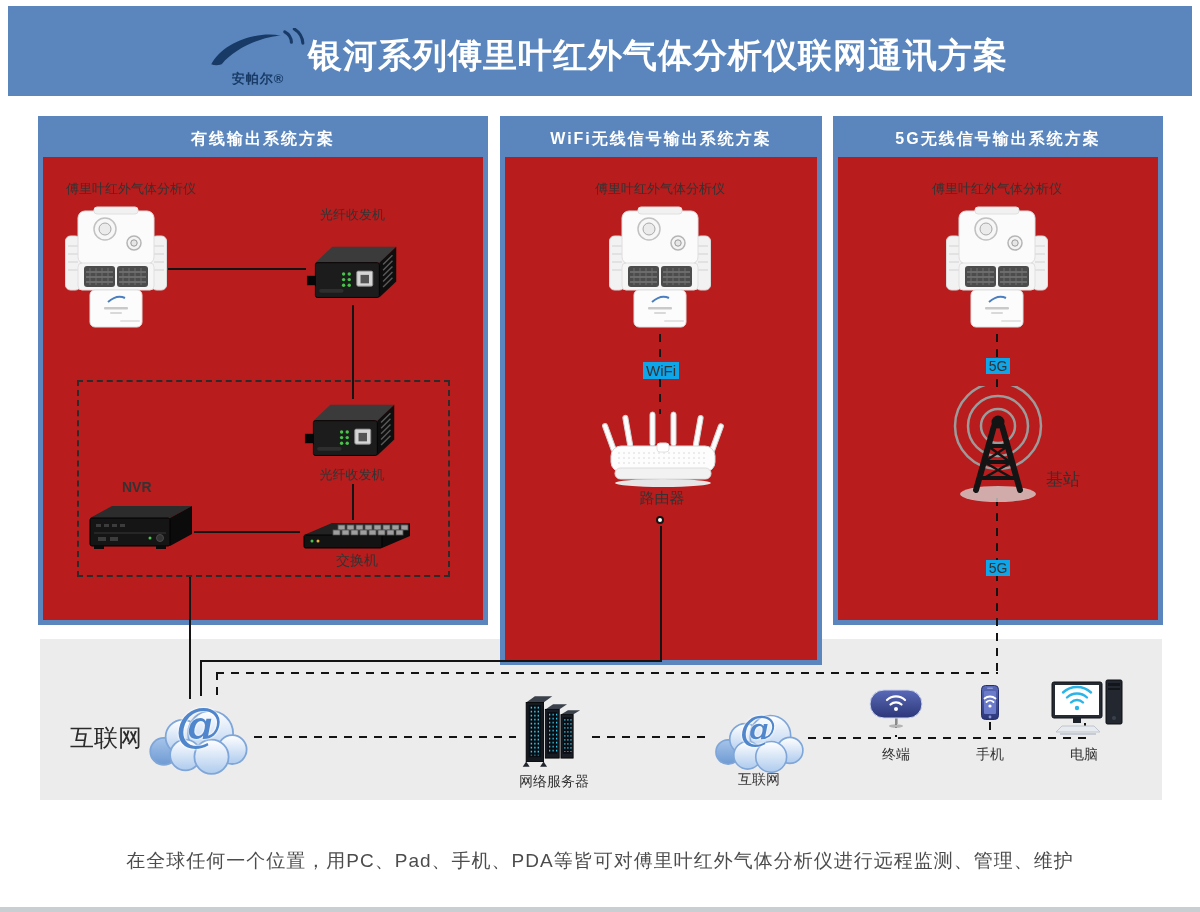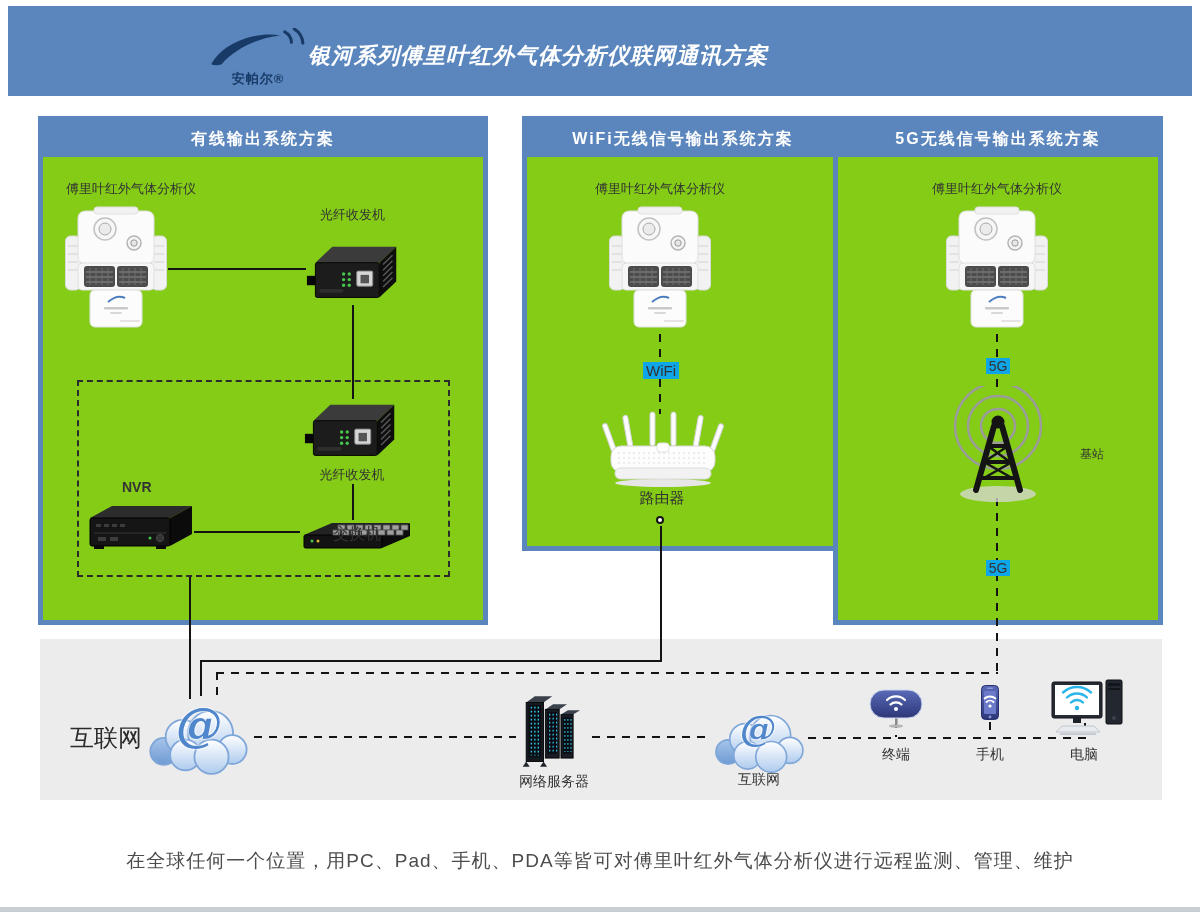--- a/index.html
+++ b/index.html
@@ -3,25 +3,25 @@
 <meta charset="utf-8">
 <style>
   html,body{margin:0;padding:0;background:#fff;}
   .stage{position:relative;width:1200px;height:912px;background:#fff;overflow:hidden;
          font-family:"Liberation Sans","DejaVu Sans",sans-serif;}
   
   .banner{position:absolute;left:8px;top:6px;width:1184px;height:90px;background:var(--banner-blue,#5a86bd);z-index:1;}
   .logo-svg{position:absolute;left:198px;top:22px;width:104px;height:42px;}
   .logo-text{position:absolute;left:196px;top:64px;width:108px;text-align:center;
              color:var(--logo-navy,#183a66);font-size:13px;font-weight:bold;letter-spacing:1px;}
-  .page-title{position:absolute;left:300px;top:31px;color:#fff;font-size:22px;font-weight:bold;
+  .page-title{position:absolute;left:300px;top:31px;color:#fff;font-size:34px;font-weight:bold;
               letter-spacing:1px;line-height:36px;white-space:nowrap;
-              font-family:"DejaVu Serif","Liberation Serif",serif;font-style:italic;}
-  
-  .panel{position:absolute;border:5px solid var(--panel-blue,#5a86bd);background:#84cc16;z-index:1;box-sizing:border-box;}
+              font-family:"DejaVu Serif","Liberation Serif",serif;}
+  
+  .panel{position:absolute;border:5px solid var(--panel-blue,#5a86bd);background:#b91c1c;z-index:1;box-sizing:border-box;}
   .panel-header{height:36px;background:var(--panel-blue,#5a86bd);color:#fff;font-size:16px;font-weight:bold;
                 display:flex;align-items:center;justify-content:center;letter-spacing:2px;}
   
   .lbl{position:absolute;color:#333;font-size:13px;z-index:5;white-space:nowrap;}
   .lbl-c{text-align:center;}
   .tag{background:#0ea5e9;padding:0 3px;}
   
   .line{position:absolute;background:var(--line-dark,#141414);z-index:3;}
   .dash-v{position:absolute;width:2px;z-index:3;
           background:repeating-linear-gradient(180deg,var(--line-dark,#141414) 0 8px,transparent 8px 15px);}
@@ -258,21 +258,21 @@
     <div class="logo-text">安帕尔®</div>
     <div class="page-title">银河系列傅里叶红外气体分析仪联网通讯方案</div>
   </div>
 
   <div class="band"></div>
 
   <div class="panel" style="left:38px;top:116px;width:450px;height:509px;">
     <div class="panel-header">有线输出系统方案</div>
   </div>
 
-  <div class="panel" style="left:500px;top:116px;width:322px;height:435px;margin-left:22px;">
+  <div class="panel" style="left:500px;top:116px;width:322px;height:549px;">
     <div class="panel-header">WiFi无线信号输出系统方案</div>
   </div>
 
   <div class="panel" style="left:833px;top:116px;width:330px;height:509px;">
     <div class="panel-header">5G无线信号输出系统方案</div>
   </div>
 
   <div class="dash-box" style="left:77px;top:380px;width:373px;height:197px;"></div>
 
   <div class="line" style="left:168px;top:268px;width:138px;height:2px;"></div>
@@ -309,41 +309,41 @@
       <use href="#sym-transceiver"></use>
     </svg>
   <div class="lbl lbl-c" style="left:302px;top:466px;width:100px;">光纤收发机</div>
   <div class="lbl" style="left:122px;top:479px;font-size:14px;font-weight:bold;">NVR</div>
   <svg class="dev" style="left:84px;top:502px;width:110px;height:52px;">
       <use href="#sym-nvr"></use>
     </svg>
   <svg class="dev" style="left:300px;top:518px;width:112px;height:36px;">
       <use href="#sym-switch"></use>
     </svg>
-  <div class="lbl lbl-c" style="left:312px;top:524px;width:90px;font-size:16px;">交换机</div>
+  <div class="lbl lbl-c" style="left:312px;top:552px;width:90px;font-size:14px;">交换机</div>
 
   <div class="lbl lbl-c" style="left:560px;top:180px;width:200px;">傅里叶红外气体分析仪</div>
   <svg class="dev" style="left:608px;top:206px;width:104px;height:124px;">
       <use href="#sym-analyzer"></use>
     </svg>
   <div class="lbl lbl-c" style="left:630px;top:362px;width:62px;font-size:15px;"><span class="tag">WiFi</span></div>
   <svg class="dev" style="left:598px;top:410px;width:130px;height:78px;">
       <use href="#sym-router"></use>
     </svg>
   <div class="lbl lbl-c" style="left:612px;top:489px;width:100px;font-size:15px;">路由器</div>
 
   <div class="lbl lbl-c" style="left:897px;top:180px;width:200px;">傅里叶红外气体分析仪</div>
   <svg class="dev" style="left:945px;top:206px;width:104px;height:124px;">
       <use href="#sym-analyzer"></use>
     </svg>
   <div class="lbl lbl-c" style="left:976px;top:358px;width:44px;font-size:14px;"><span class="tag">5G</span></div>
   <svg class="dev" style="left:930px;top:386px;width:160px;height:124px;">
       <use href="#sym-tower"></use>
     </svg>
-  <div class="lbl" style="left:1046px;top:446px;font-size:12px;margin-left:34px;">基站</div>
+  <div class="lbl" style="left:1046px;top:468px;font-size:17px;">基站</div>
   <div class="lbl lbl-c" style="left:976px;top:560px;width:44px;font-size:14px;"><span class="tag">5G</span></div>
 
   <div class="lbl" style="left:70px;top:722px;font-size:24px;color:#2b2b2b;">互联网</div>
   <svg class="dev" style="left:144px;top:692px;width:108px;height:90px;">
       <use href="#sym-cloud"></use>
     </svg>
   <div class="at-glyph" style="left:176px;top:702px;font-size:46px;">@</div>
   <svg class="dev" style="left:516px;top:692px;width:76px;height:80px;">
       <use href="#sym-server"></use>
     </svg>

